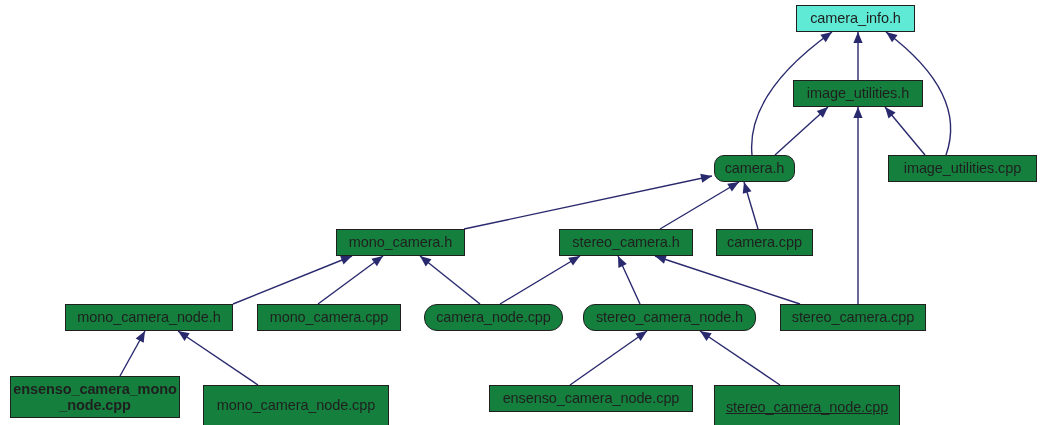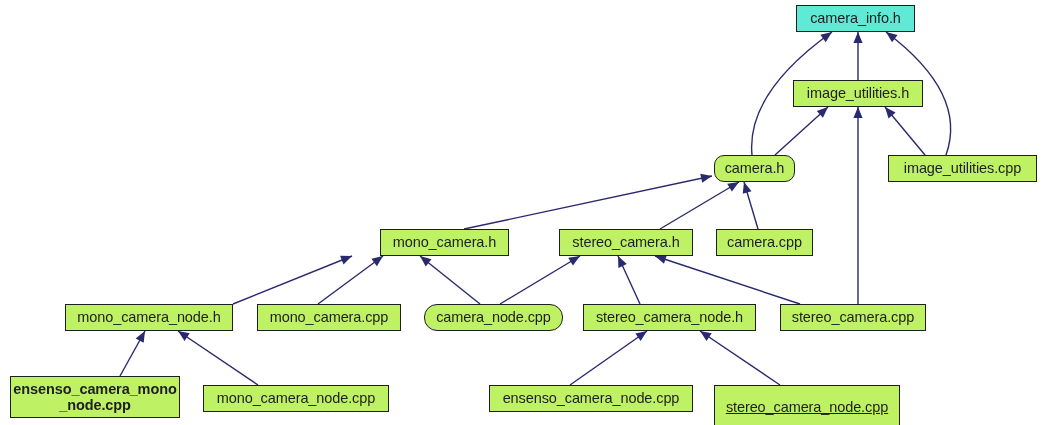--- a/index.html
+++ b/index.html
@@ -23,21 +23,21 @@
     position: absolute;
     left: 0;
     top: 0;
     width: 1043px;
     height: 425px;
   }
   .node {
     position: absolute;
     box-sizing: border-box;
     border: 1px solid #1f1f1f;
-    background: #bef264;
+    background: #15803d;
     color: #1f1f1f;
     font-size: 14.5px;
     line-height: 1.12;
     display: flex;
     align-items: center;
     justify-content: center;
     text-align: center;
     white-space: pre-line;
     letter-spacing: -0.1px;
     z-index: 5;
@@ -130,27 +130,27 @@
       <g>
         <line x1="780" y1="385" x2="700" y2="331" stroke="#29296e" stroke-width="1.4"></line>
         <polygon points="700,331 711.690910547837,333.3414975042637 706.5437602818273,340.96690530575967" fill="#29296e"></polygon>
       </g>
     </svg>
   <div id="node-layer">
       <div class="node highlight" style="left: 796px; top: 5px; width: 119px; height: 27px;"><span class="node-label">camera_info.h</span></div>
       <div class="node" style="left: 793px; top: 80px; width: 130px; height: 27px;"><span class="node-label">image_utilities.h</span></div>
       <div class="node" style="left: 714px; top: 155px; width: 81px; height: 27px; border-radius: 10px;"><span class="node-label">camera.h</span></div>
       <div class="node" style="left: 888px; top: 155px; width: 149px; height: 27px;"><span class="node-label">image_utilities.cpp</span></div>
-      <div class="node" style="left: 336px; top: 229px; width: 129px; height: 27px; margin-left: 44px;"><span class="node-label">mono_camera.h</span></div>
+      <div class="node" style="left: 336px; top: 229px; width: 129px; height: 27px;"><span class="node-label">mono_camera.h</span></div>
       <div class="node" style="left: 559px; top: 229px; width: 134px; height: 27px;"><span class="node-label">stereo_camera.h</span></div>
       <div class="node" style="left: 716px; top: 229px; width: 97px; height: 27px;"><span class="node-label">camera.cpp</span></div>
       <div class="node" style="left: 65px; top: 304px; width: 168px; height: 27px;"><span class="node-label">mono_camera_node.h</span></div>
       <div class="node" style="left: 257px; top: 304px; width: 144px; height: 27px;"><span class="node-label">mono_camera.cpp</span></div>
       <div class="node" style="left: 424px; top: 304px; width: 139px; height: 27px; border-radius: 13px;"><span class="node-label">camera_node.cpp</span></div>
-      <div class="node" style="left: 583px; top: 304px; width: 173px; height: 27px;"><span class="node-label">stereo_camera_node.h</span></div>
+      <div class="node" style="left: 583px; top: 304px; width: 173px; height: 27px; border-radius: 12px;"><span class="node-label">stereo_camera_node.h</span></div>
       <div class="node" style="left: 780px; top: 304px; width: 146px; height: 27px;"><span class="node-label">stereo_camera.cpp</span></div>
       <div class="node" style="left: 10px; top: 376px; width: 170px; height: 42px; font-weight: bold;"><span class="node-label">ensenso_camera_mono
 _node.cpp</span></div>
-      <div class="node" style="left: 203px; top: 385px; width: 186px; height: 27px;"><span class="node-label">mono_camera_node.cpp</span></div>
+      <div class="node" style="left: 203px; top: 385px; width: 186px; height: 41px;"><span class="node-label">mono_camera_node.cpp</span></div>
       <div class="node" style="left: 489px; top: 385px; width: 204px; height: 27px;"><span class="node-label">ensenso_camera_node.cpp</span></div>
       <div class="node" style="left: 714px; top: 385px; width: 186px; height: 44px; text-decoration: underline;"><span class="node-label">stereo_camera_node.cpp</span></div>
     </div>
 </div>
 
 </body></html>

